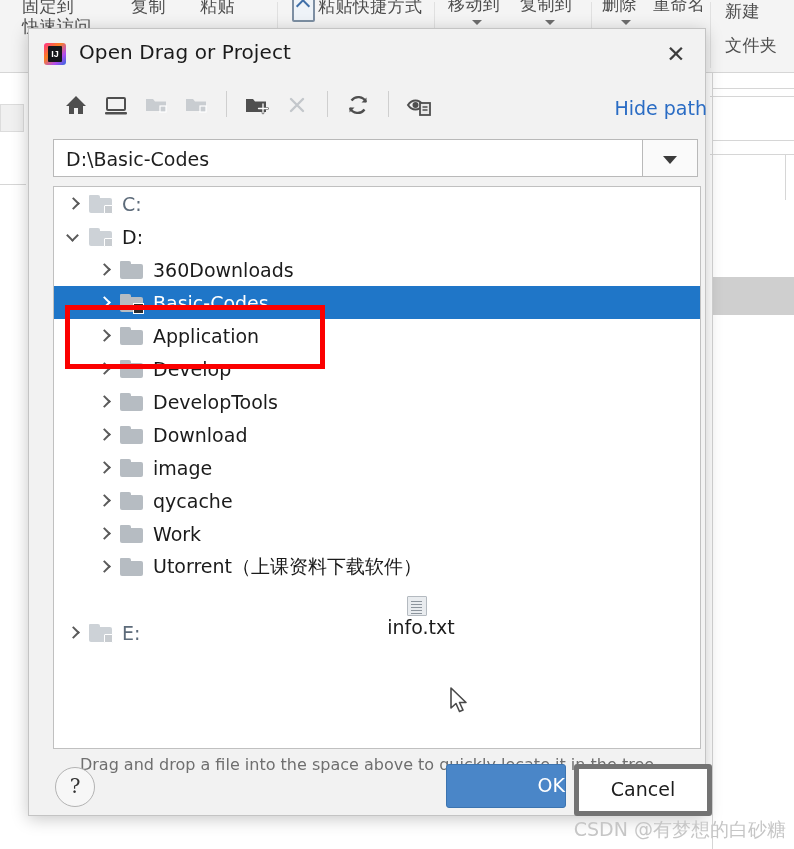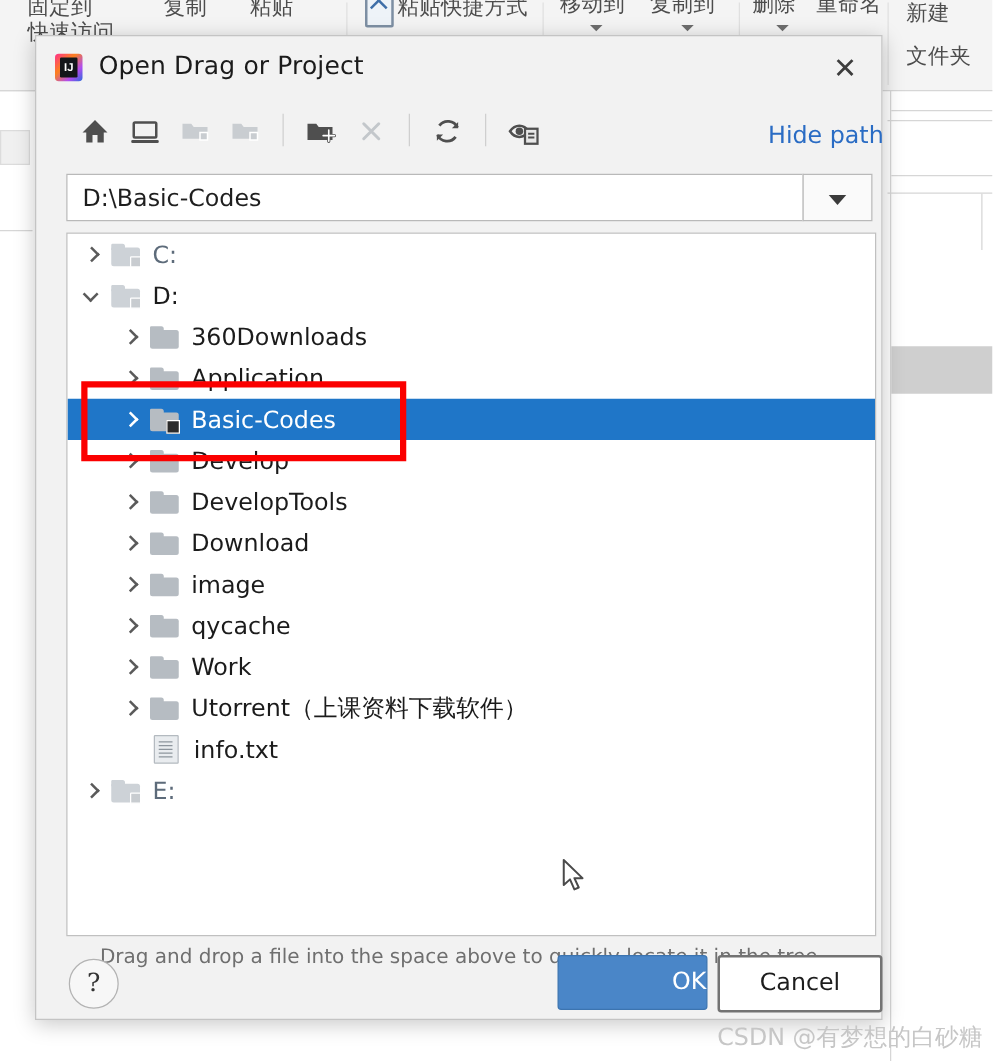--- a/index.html
+++ b/index.html
@@ -170,21 +170,21 @@
     font-family:"DejaVu Serif","Liberation Serif",serif;
   }
   .ok-btn{
     position:absolute;left:417px;top:735px;width:118px;height:42px;
     background:#4a86c8;border:1px solid #3c74b0;border-radius:3px;
     color:#ffffff;font-size:19px;text-align:right;line-height:40px;
     font-family:"DejaVu Sans","Liberation Sans",sans-serif;
   }
   .cancel-btn{
     position:absolute;left:545px;top:735px;width:128px;height:42px;
-    background:#ffffff;border:2px solid #737373;border-radius:3px;
+    background:#ffffff;border:5px solid #737373;border-radius:3px;
     color:#1d1d1d;font-size:19px;text-align:center;line-height:40px;
     font-family:"DejaVu Sans","Liberation Sans",sans-serif;
   }
 
   
   #red-box{
     position:absolute;left:65px;top:305px;width:260px;height:64px;
     border:5px solid #fb0000;box-sizing:border-box;pointer-events:none;z-index:60;
   }
 
@@ -374,39 +374,39 @@
 
     <div class="trow" style="padding-left:44px;">
       <span class="chev"></span>
       <span class="ficon">
         <span class="tab"></span>
           <span class="body"></span>
       </span>
       <span class="tlabel">360Downloads</span>
     </div>
 
+    <div class="trow selected" style="padding-left:44px;">
+      <span class="chev"></span>
+      <span class="ficon">
+        <span class="tab"></span>
+          <span class="body"></span>
+          <span class="badge"></span>
+      </span>
+      <span class="tlabel">Basic-Codes</span>
+    </div>
+
     <div class="trow" style="padding-left:44px;">
       <span class="chev"></span>
       <span class="ficon">
         <span class="tab"></span>
           <span class="body"></span>
       </span>
       <span class="tlabel">Application</span>
     </div>
 
-    <div class="trow selected" style="padding-left:44px;">
-      <span class="chev"></span>
-      <span class="ficon">
-        <span class="tab"></span>
-          <span class="body"></span>
-          <span class="badge"></span>
-      </span>
-      <span class="tlabel">Basic-Codes</span>
-    </div>
-
     <div class="trow" style="padding-left:44px;">
       <span class="chev"></span>
       <span class="ficon">
         <span class="tab"></span>
           <span class="body"></span>
       </span>
       <span class="tlabel">Develop</span>
     </div>
 
     <div class="trow" style="padding-left:44px;">
@@ -456,21 +456,21 @@
 
     <div class="trow" style="padding-left:44px;">
       <span class="chev"></span>
       <span class="ficon">
         <span class="tab"></span>
           <span class="body"></span>
       </span>
       <span class="tlabel">Utorrent（上课资料下载软件）</span>
     </div>
 
-    <div class="trow" style="padding-left:44px;">
+    <div class="trow" style="padding-left:44px;flex-direction:column;">
       <span class="chev hidden"></span>
       <span class="txticon"></span>
       <span class="tlabel">info.txt</span>
     </div>
 
     <div class="trow" style="padding-left:13px;">
       <span class="chev"></span>
       <span class="ficon faded">
         <span class="tab"></span>
           <span class="body"></span>

